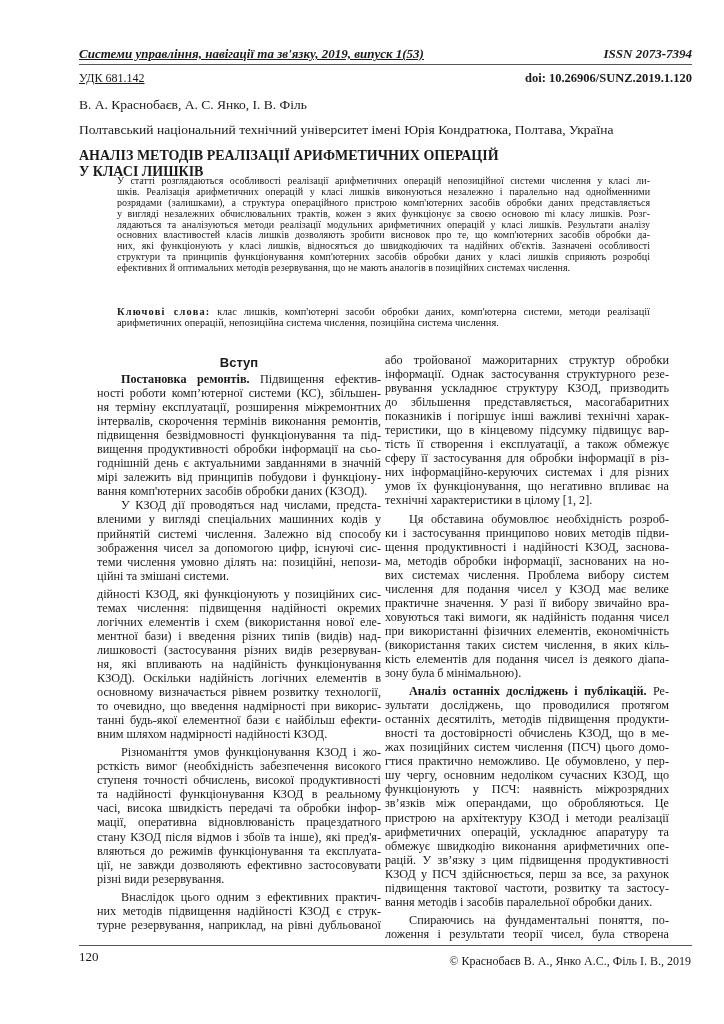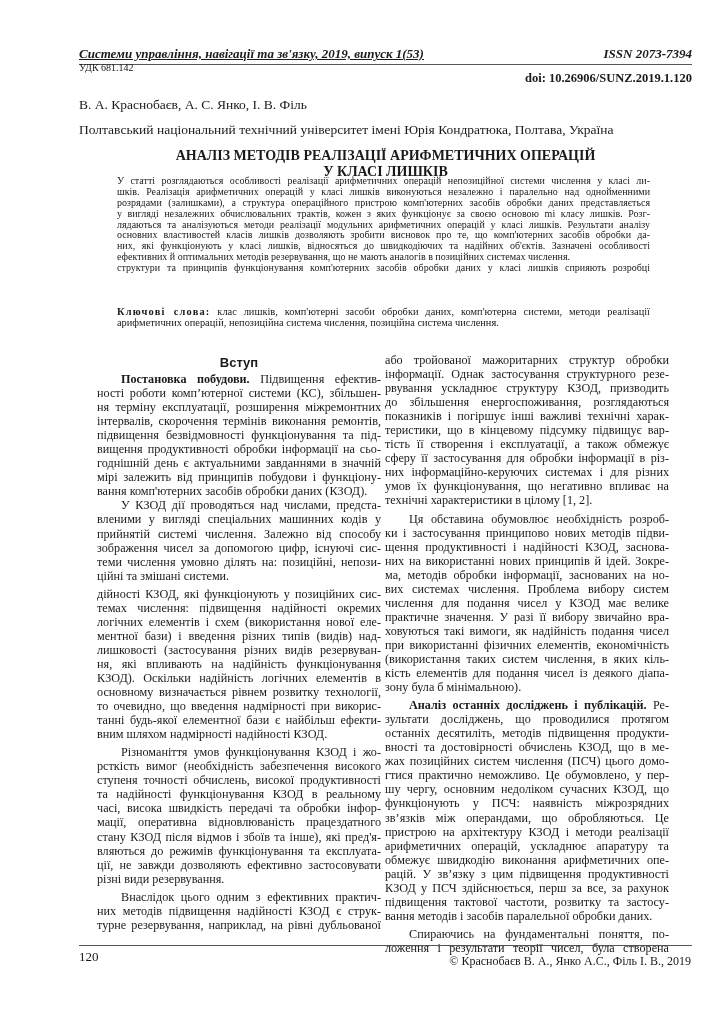--- a/index.html
+++ b/index.html
@@ -6,27 +6,27 @@
   body { width: 724px; height: 1024px; position: relative; overflow: hidden;
          font-family: "Liberation Serif", "DejaVu Serif", serif; color: #1a1a1a; }
   .page { position: absolute; left: 0; top: 0; width: 724px; height: 1024px; margin-left: 17px; }
 
   .running-head { position: absolute; left: 62px; top: 46px; width: 613px; height: 18px;
                   border-bottom: 1.5px solid #555; }
   .journal-title { position: absolute; left: 0; top: 0; font-style: italic; font-weight: bold;
                    font-size: 13px; text-decoration: underline; white-space: nowrap; }
   .issn { position: absolute; right: 0; top: 0; font-style: italic; font-weight: bold; font-size: 13px; }
 
-  .udk { position: absolute; left: 62px; top: 62px; font-size: 10px; }
+  .udk { position: absolute; left: 62px; top: 71px; font-size: 12px; text-decoration: underline; }
   .doi { position: absolute; right: 49px; top: 71px; font-size: 12.5px; font-weight: bold; }
 
   .authors { position: absolute; left: 62px; top: 97px; font-size: 13.5px; }
   .affiliation { position: absolute; left: 62px; top: 122px; font-size: 13.5px; white-space: nowrap; }
 
-  .title { position: absolute; left: 62px; width: 613px; top: 148px; text-align: center;
+  .title { position: absolute; left: 62px; width: 613px; top: 148px; 
            font-weight: bold; font-size: 14px; line-height: 16px; }
 
   .abstract { position: absolute; left: 100px; width: 533px; top: 176px; font-size: 10px; line-height: 10.9px;
               text-align: justify; }
   .abstract .ln { display: block; text-align: justify; text-align-last: justify; white-space: nowrap; overflow: hidden; height: 10.9px; }
   .abstract .ln.last { text-align-last: left; }
 
   .keywords { position: absolute; left: 100px; width: 533px; top: 306px; font-size: 10.4px; line-height: 11px; }
   .keywords .ln { display: block; text-align-last: justify; white-space: nowrap; overflow: hidden; height: 11px; }
   .keywords .ln.last { text-align-last: left; }
@@ -69,32 +69,32 @@
   </div>
 
   <div class="abstract">
     <span class="ln">У статті розглядаються особливості реалізації арифметичних операцій непозиційної системи числення у класі ли-</span>
     <span class="ln">шків. Реалізація арифметичних операцій у класі лишків виконуються незалежно і паралельно над однойменними</span>
     <span class="ln">розрядами (залишками), а структура операційного пристрою комп'ютерних засобів обробки даних представляється</span>
     <span class="ln">у вигляді незалежних обчислювальних трактів, кожен з яких функціонує за своєю основою mi класу лишків. Розг-</span>
     <span class="ln">лядаються та аналізуються методи реалізації модульних арифметичних операцій у класі лишків. Результати аналізу</span>
     <span class="ln">основних властивостей класів лишків дозволяють зробити висновок про те, що комп'ютерних засобів обробки да-</span>
     <span class="ln">них, які функціонують у класі лишків, відносяться до швидкодіючих та надійних об'єктів. Зазначені особливості</span>
+    <span class="ln">структури та принципів функціонування комп'ютерних засобів обробки даних у класі лишків сприяють розробці</span>
     <span class="ln last">ефективних й оптимальних методів резервування, що не мають аналогів в позиційних системах числення.</span>
-    <span class="ln">структури та принципів функціонування комп'ютерних засобів обробки даних у класі лишків сприяють розробці</span>
   </div>
 
   <div class="keywords">
     <span class="ln"><span class="kw-label">Ключові слова:</span> <span>клас лишків, комп'ютерні засоби обробки даних, комп'ютерна системи, методи реалізації</span></span>
     <span class="ln last">арифметичних операцій, непозиційна система числення, позиційна система числення.</span>
   </div>
 
   <div class="col left" id="col-left">
     <div class="section-heading">Вступ</div>
-  <span class="ln indent"><b class="lead">Постановка побудови.</b><span> Підвищення ефектив-</span></span>
+  <span class="ln indent"><b class="lead">Постановка ремонтів.</b><span> Підвищення ефектив-</span></span>
       <span class="ln">ності роботи комп’ютерної системи (КС), збільшен-</span>
       <span class="ln">ня терміну експлуатації, розширення міжремонтних</span>
       <span class="ln">інтервалів, скорочення термінів виконання ремонтів,</span>
       <span class="ln">підвищення безвідмовності функціонування та під-</span>
       <span class="ln">вищення продуктивності обробки інформації на сьо-</span>
       <span class="ln">годнішній день є актуальними завданнями в значній</span>
       <span class="ln">мірі залежить від принципів побудови і функціону-</span>
       <span class="ln last">вання комп'ютерних засобів обробки даних (КЗОД).</span>
       <span class="ln indent">У КЗОД дії проводяться над числами, предста-</span>
       <span class="ln">вленими у вигляді спеціальних машинних кодів у</span>
@@ -128,33 +128,32 @@
       <div class="gap"></div>
       <span class="ln indent">Внаслідок цього одним з ефективних практич-</span>
       <span class="ln">них методів підвищення надійності КЗОД є струк-</span>
       <span class="ln">турне резервування, наприклад, на рівні дубльованої</span>
     </div>
 
   <div class="col right" id="col-right">
       <span class="ln">або тройованої мажоритарних структур обробки</span>
       <span class="ln">інформації. Однак застосування структурного резе-</span>
       <span class="ln">рвування ускладнює структуру КЗОД, призводить</span>
-      <span class="ln">до збільшення енергоспоживання, розглядаються</span>
+      <span class="ln">до збільшення представляється, масогабаритних</span>
       <span class="ln">показників і погіршує інші важливі технічні харак-</span>
       <span class="ln">теристики, що в кінцевому підсумку підвищує вар-</span>
       <span class="ln">тість її створення і експлуатації, а також обмежує</span>
       <span class="ln">сферу її застосування для обробки інформації в різ-</span>
       <span class="ln">них інформаційно-керуючих системах і для різних</span>
       <span class="ln">умов їх функціонування, що негативно впливає на</span>
       <span class="ln last">технічні характеристики в цілому [1, 2].</span>
       <div class="gap"></div>
       <span class="ln indent">Ця обставина обумовлює необхідність розроб-</span>
       <span class="ln">ки і застосування принципово нових методів підви-</span>
       <span class="ln">щення продуктивності і надійності КЗОД, заснова-</span>
-      <span class="ln">них на використанні нових принципів й ідей. Зокре-</span>
       <span class="ln">ма, методів обробки інформації, заснованих на но-</span>
       <span class="ln">вих системах числення. Проблема вибору систем</span>
       <span class="ln">числення для подання чисел у КЗОД має велике</span>
       <span class="ln">практичне значення. У разі її вибору звичайно вра-</span>
       <span class="ln">ховуються такі вимоги, як надійність подання чисел</span>
       <span class="ln">при використанні фізичних елементів, економічність</span>
       <span class="ln">(використання таких систем числення, в яких кіль-</span>
       <span class="ln">кість елементів для подання чисел із деякого діапа-</span>
       <span class="ln last">зону була б мінімальною).</span>
       <div class="gap"></div>

